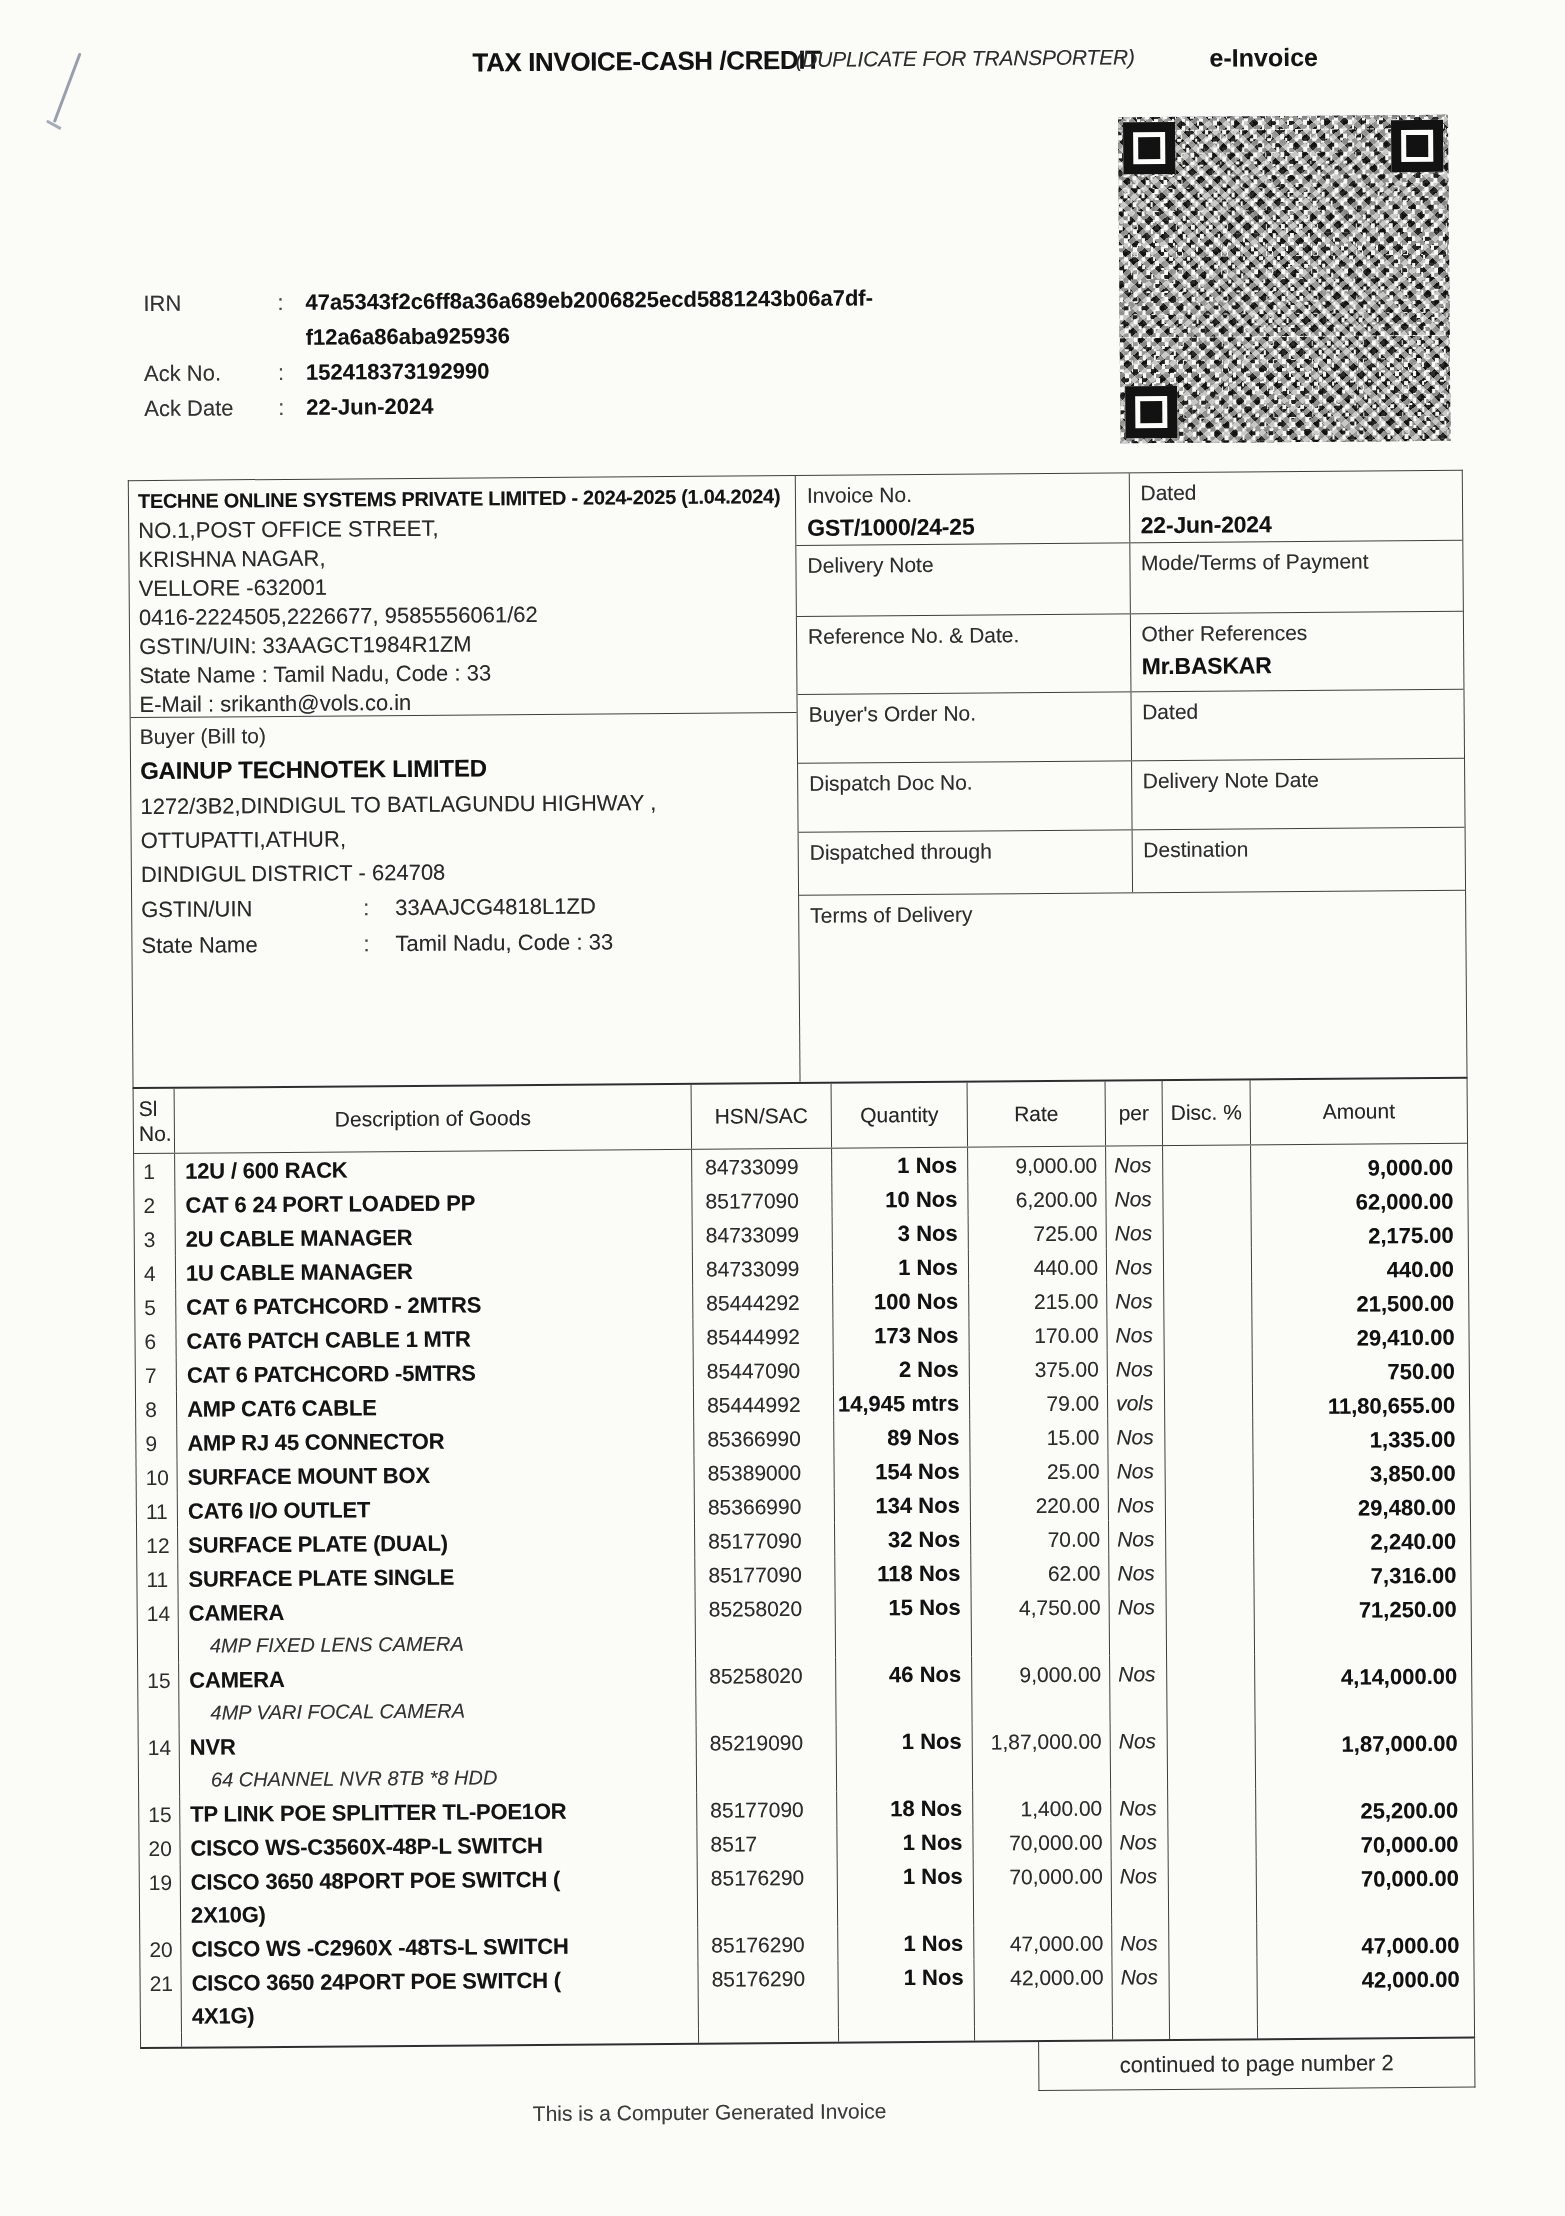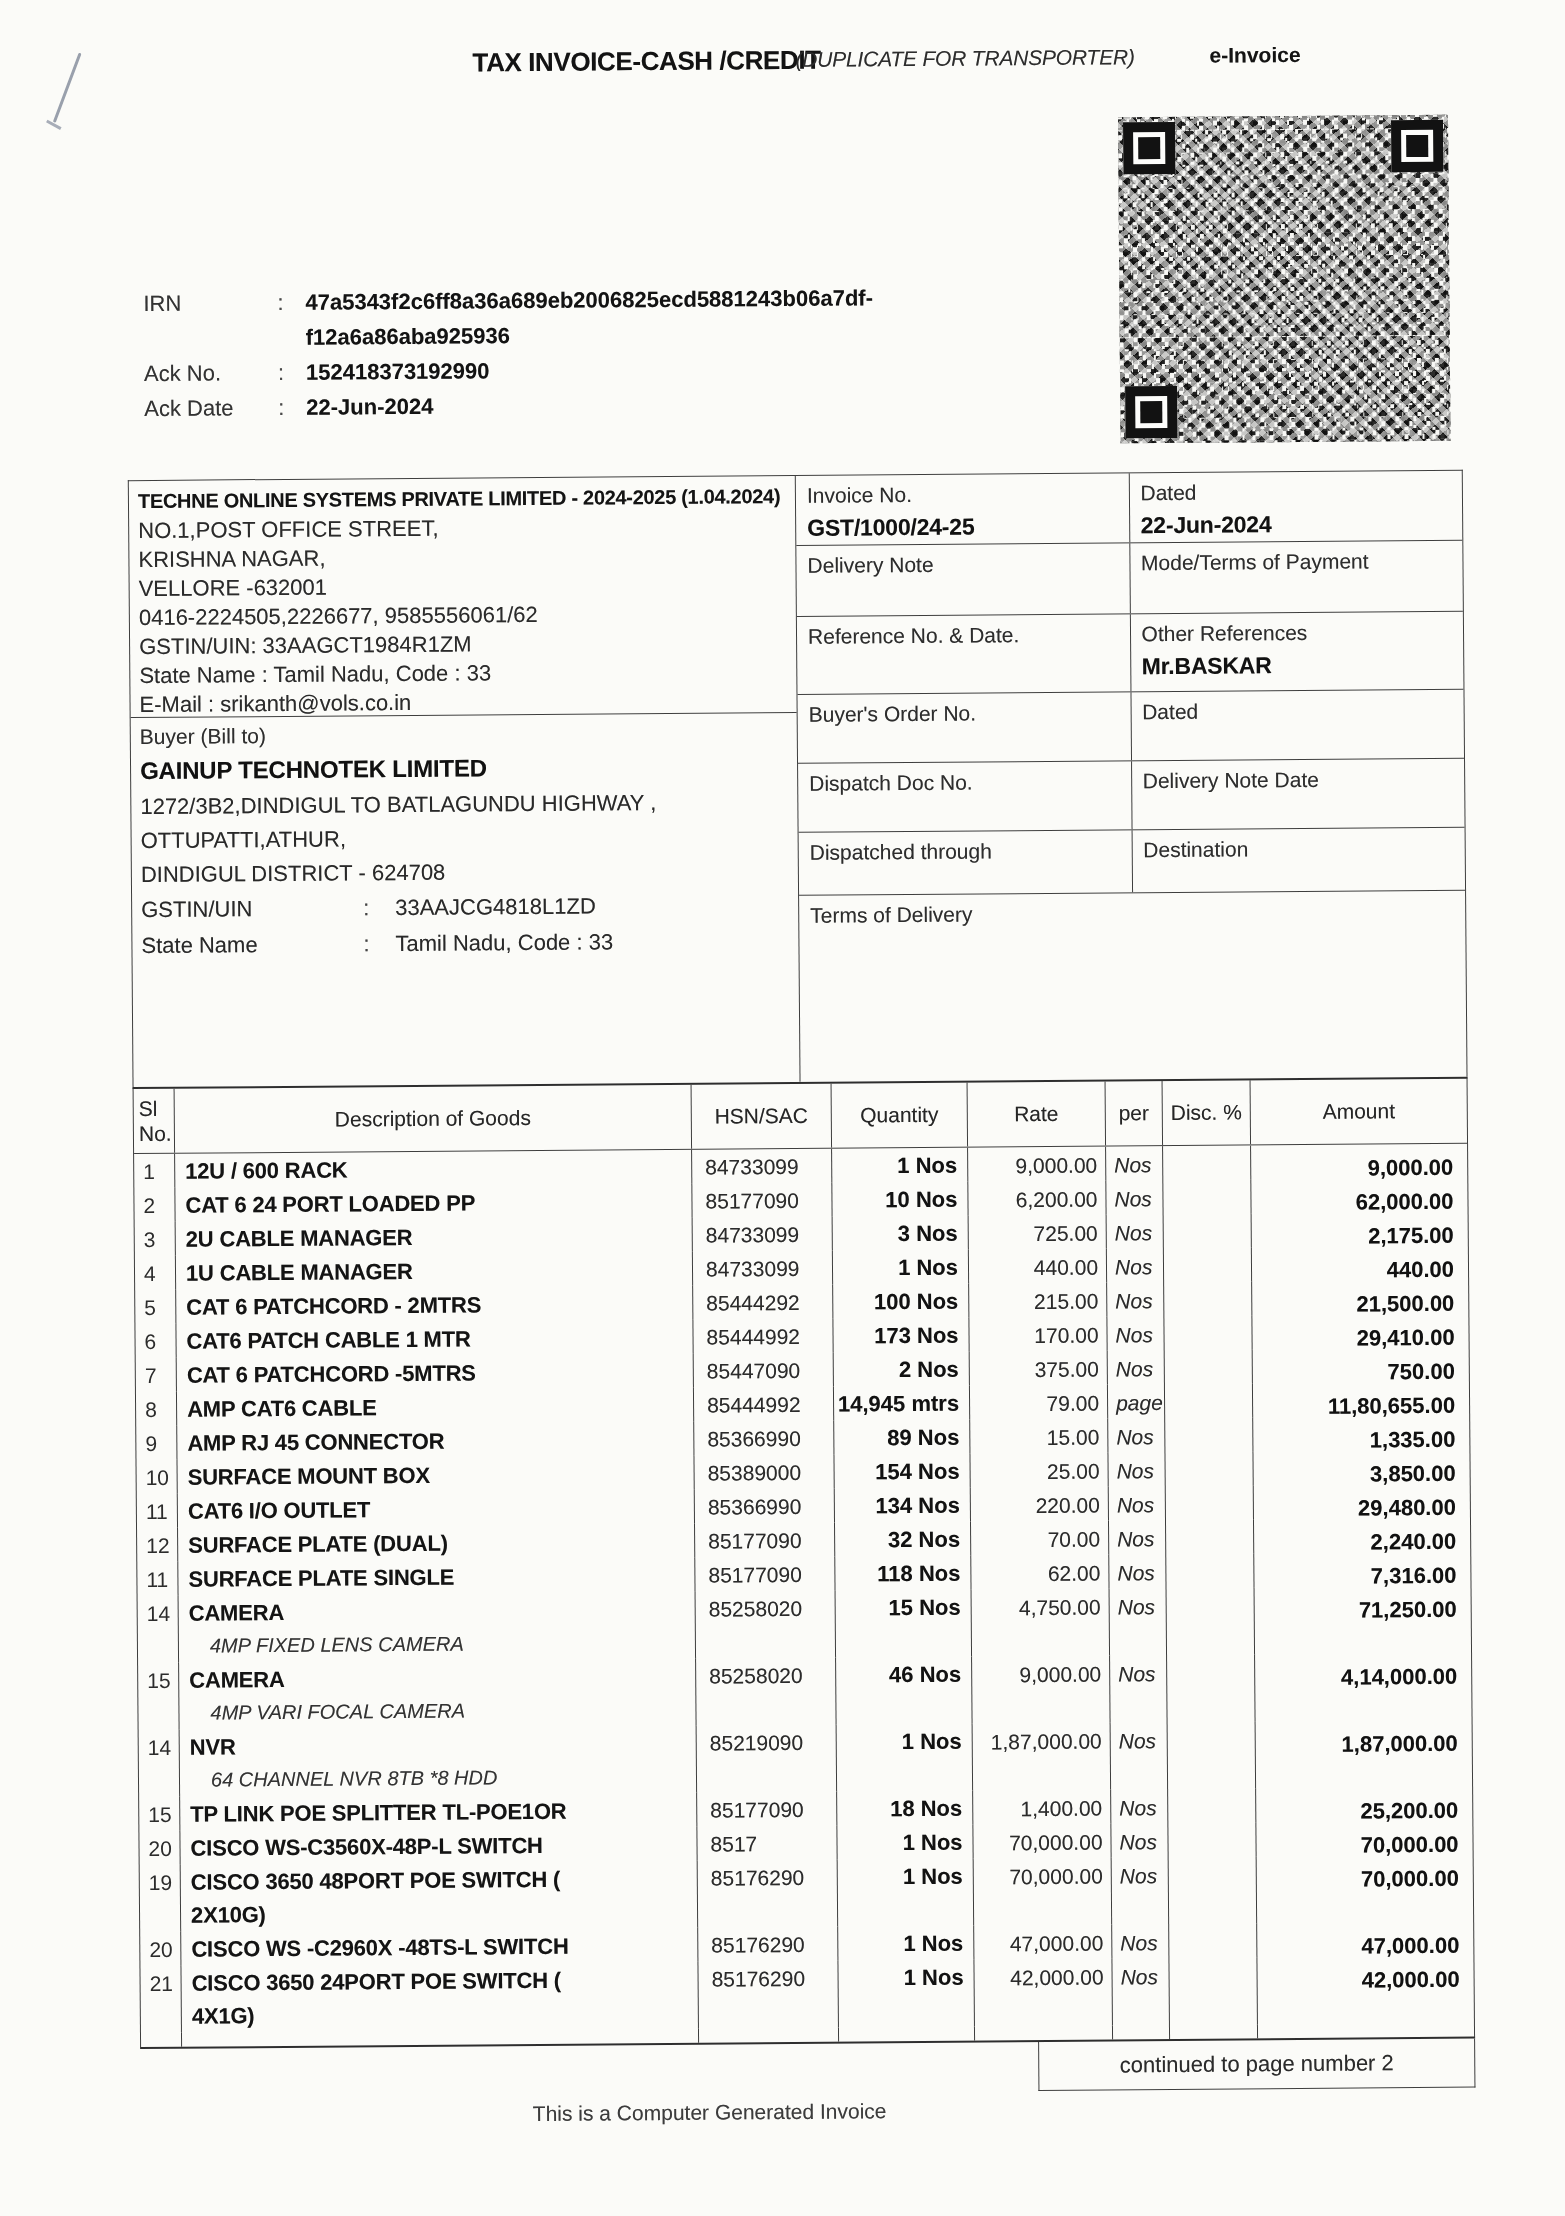--- a/index.html
+++ b/index.html
@@ -13,21 +13,21 @@
 
   
   .pen-mark{position:absolute; left:72px; top:45px; width:2.5px; height:74px;
     background:#99a0ac; transform:rotate(21deg); border-radius:2px;}
   .pen-mark::after{content:""; position:absolute; left:-6px; bottom:-4px; width:16px; height:3px;
     background:#a7adb8; transform:rotate(8deg);}
 
   
   .doc-title{left:479px; top:45px; font-size:26px; font-weight:bold; color:#131313; letter-spacing:-0.4px;}
   .doc-subtitle{left:802px; top:48px; font-size:21px; font-style:italic; color:#2d2d2d; letter-spacing:-0.2px;}
-  .einvoice{left:1216px; top:47px; font-size:21px; font-weight:bold; color:#141414;}
+  .einvoice{left:1216px; top:47px; font-size:25px; font-weight:bold; color:#141414;}
 
   
   .qr{left:1124px; top:120px; width:330px; height:326px; background-color:#f7f7f4;
     background:
       repeating-linear-gradient(45deg, rgba(250,250,248,.55) 0 6px, rgba(250,250,248,0) 6px 13px),
       repeating-linear-gradient(-38deg, rgba(250,250,248,.5) 0 5px, rgba(250,250,248,0) 5px 11px),
       conic-gradient(rgba(15,15,15,.92) 0 25%, rgba(0,0,0,0) 0 50%, rgba(15,15,15,.92) 0 75%, rgba(0,0,0,0) 0) 0 0/9px 9px,
       conic-gradient(rgba(20,20,20,.9) 0 25%, #f6f6f3 0 50%, rgba(20,20,20,.9) 0 75%, #f6f6f3 0) 4px 2px/15px 23px;
   }
   .qr-finder{position:absolute; width:52px; height:52px; border:10px solid #121212; background:#fdfdfb; box-sizing:border-box;}
@@ -328,21 +328,21 @@
     <div class="td disc"></div>
     <div class="td amount txt">750.00</div>
   </div>
 
   <div class="tr grid-cols">
     <div class="td sl">8</div>
     <div class="td desc"><span class="desc-main txt">AMP CAT6 CABLE</span></div>
     <div class="td hsn txt">85444992</div>
     <div class="td qty txt">14,945 mtrs</div>
     <div class="td rate txt">79.00</div>
-    <div class="td per txt">page</div>
+    <div class="td per txt">vols</div>
     <div class="td disc"></div>
     <div class="td amount txt">11,80,655.00</div>
   </div>
 
   <div class="tr grid-cols">
     <div class="td sl">9</div>
     <div class="td desc"><span class="desc-main txt">AMP RJ 45 CONNECTOR</span></div>
     <div class="td hsn txt">85366990</div>
     <div class="td qty txt">89 Nos</div>
     <div class="td rate txt">15.00</div>

